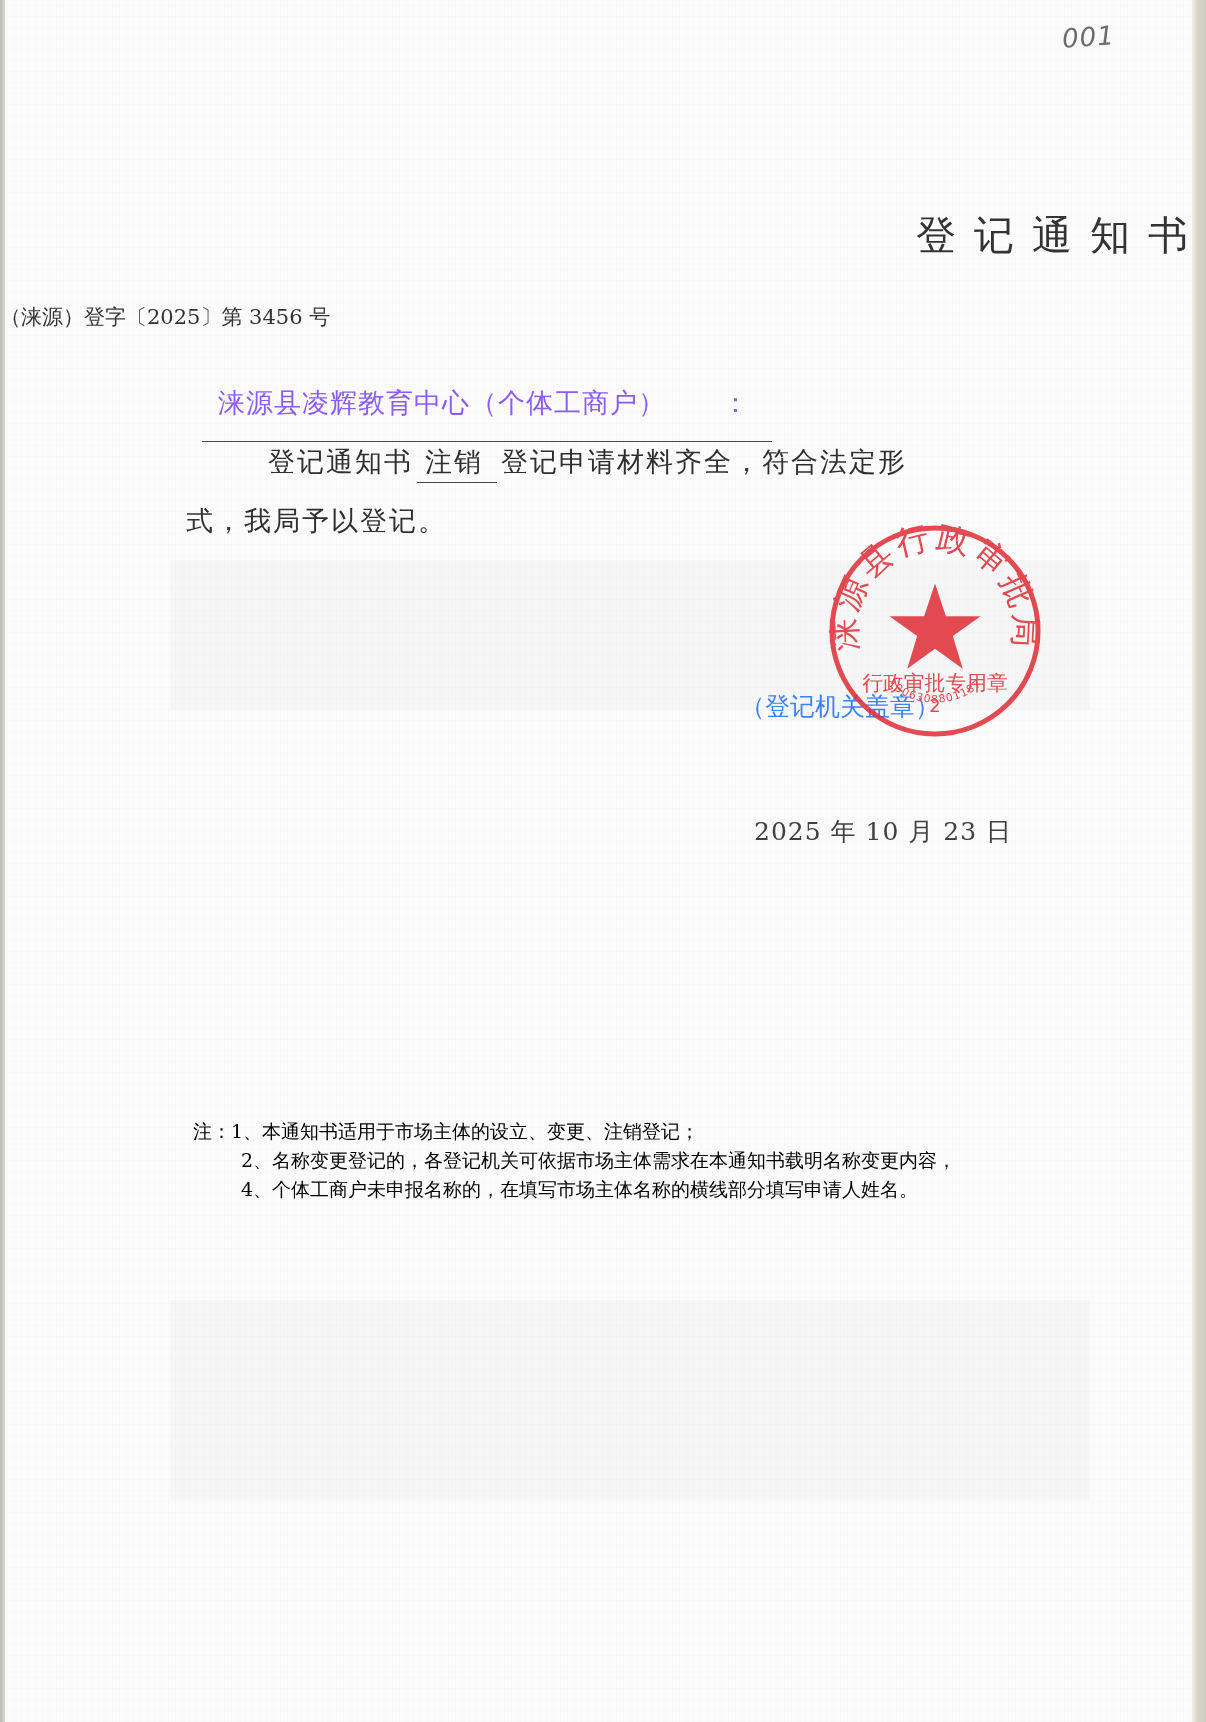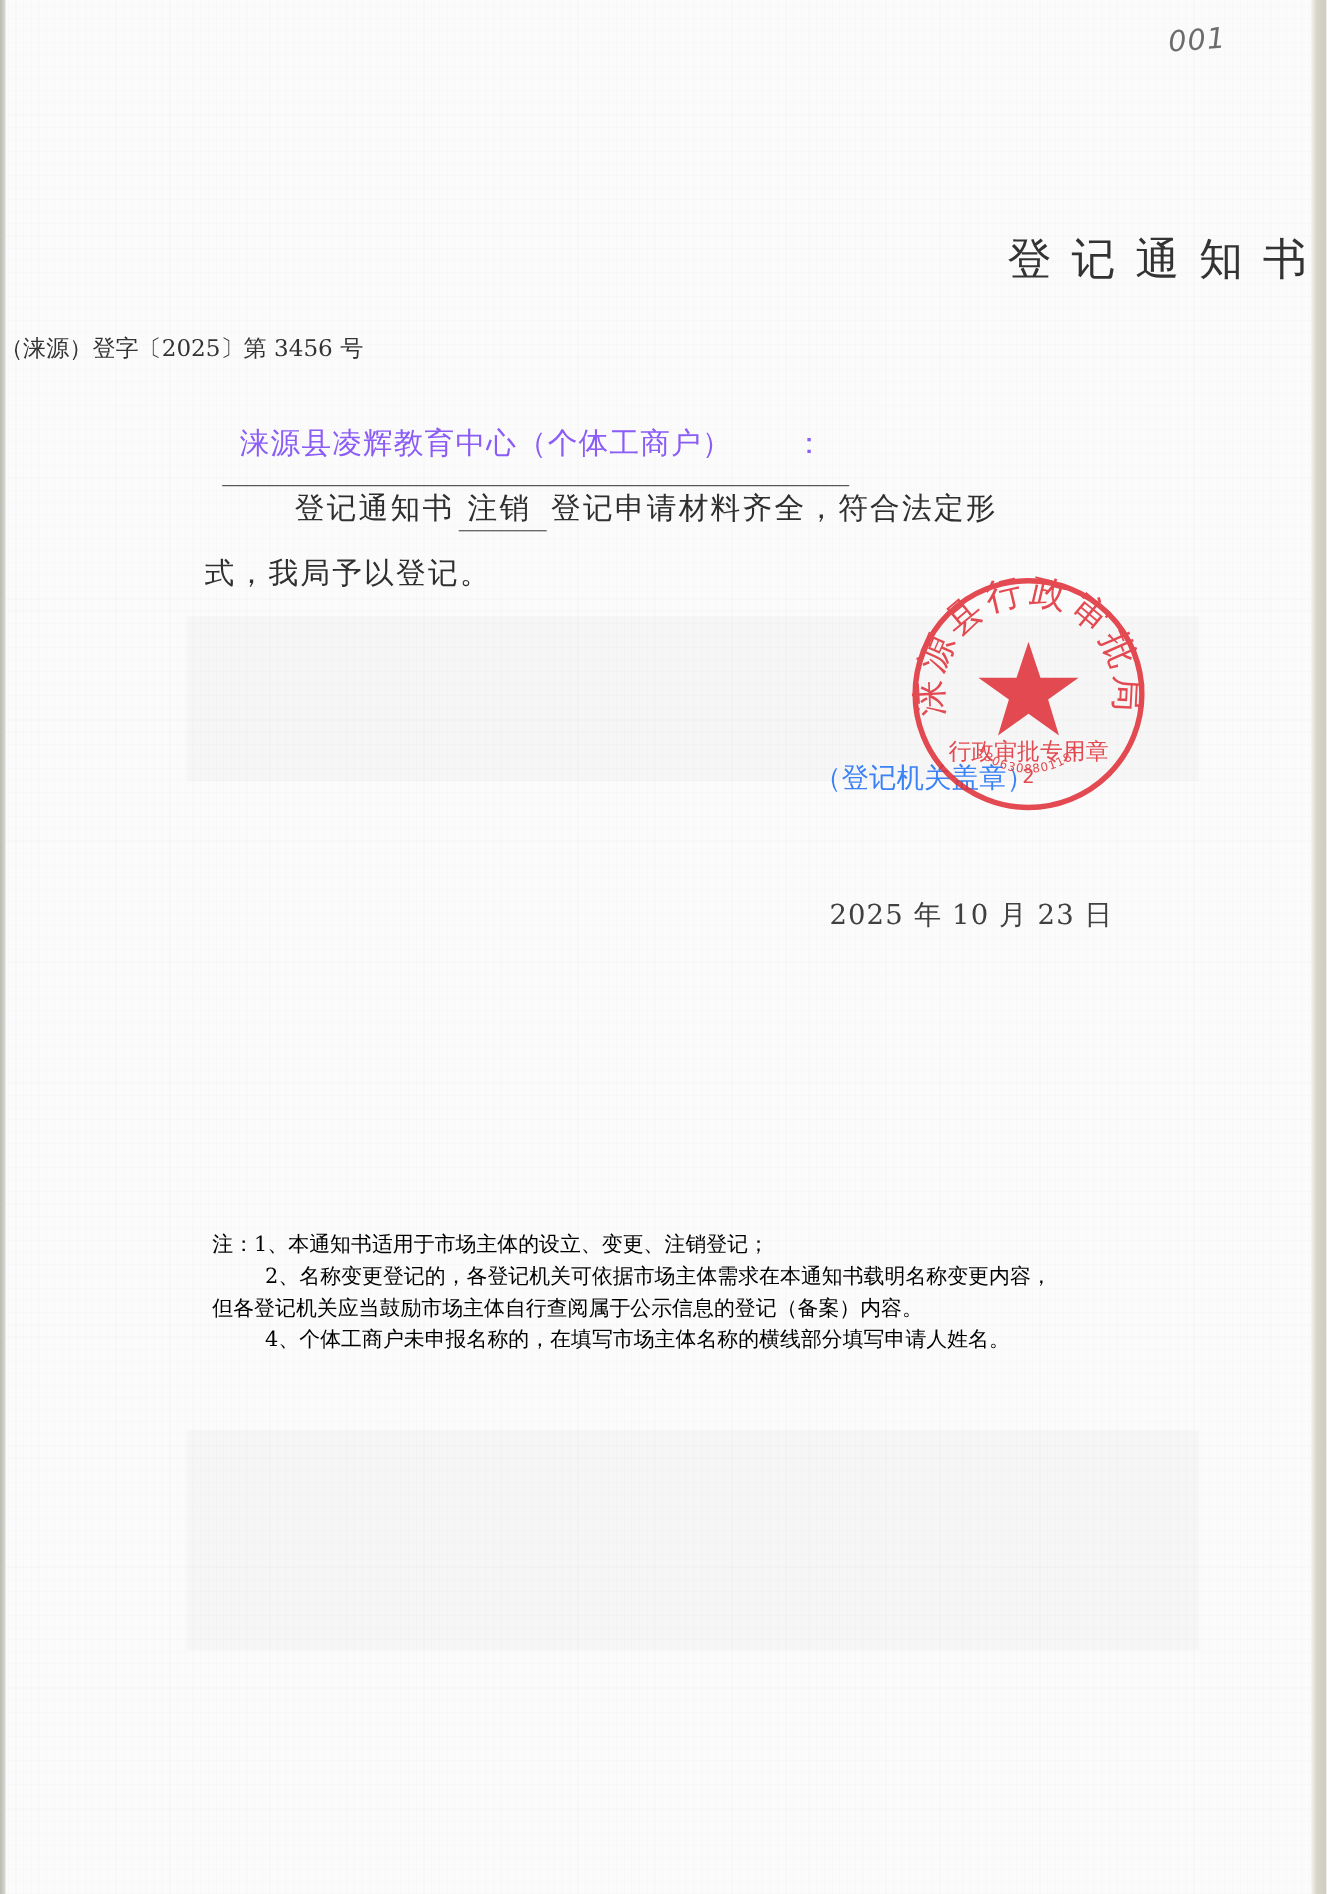--- a/index.html
+++ b/index.html
@@ -186,16 +186,15 @@
     </text>
   </svg>
 
   <div class="date">2025 年 10 月 23 日</div>
 
   <div class="notes">
     <div class="note-line">
       <span>注：</span><span>1、本通知书适用于市场主体的设立、变更、注销登记；</span>
     </div>
     <div class="note-line note-indent">2、名称变更登记的，各登记机关可依据市场主体需求在本通知书载明名称变更内容，</div>
-    <div class="note-line">但各登记机关应当鼓励市场主体自行查阅属于公示信息的登记（备案）内容。</div>
     <div class="note-line note-indent">4、个体工商户未申报名称的，在填写市场主体名称的横线部分填写申请人姓名。</div>
   </div>
 </div>
 
 </body></html>

